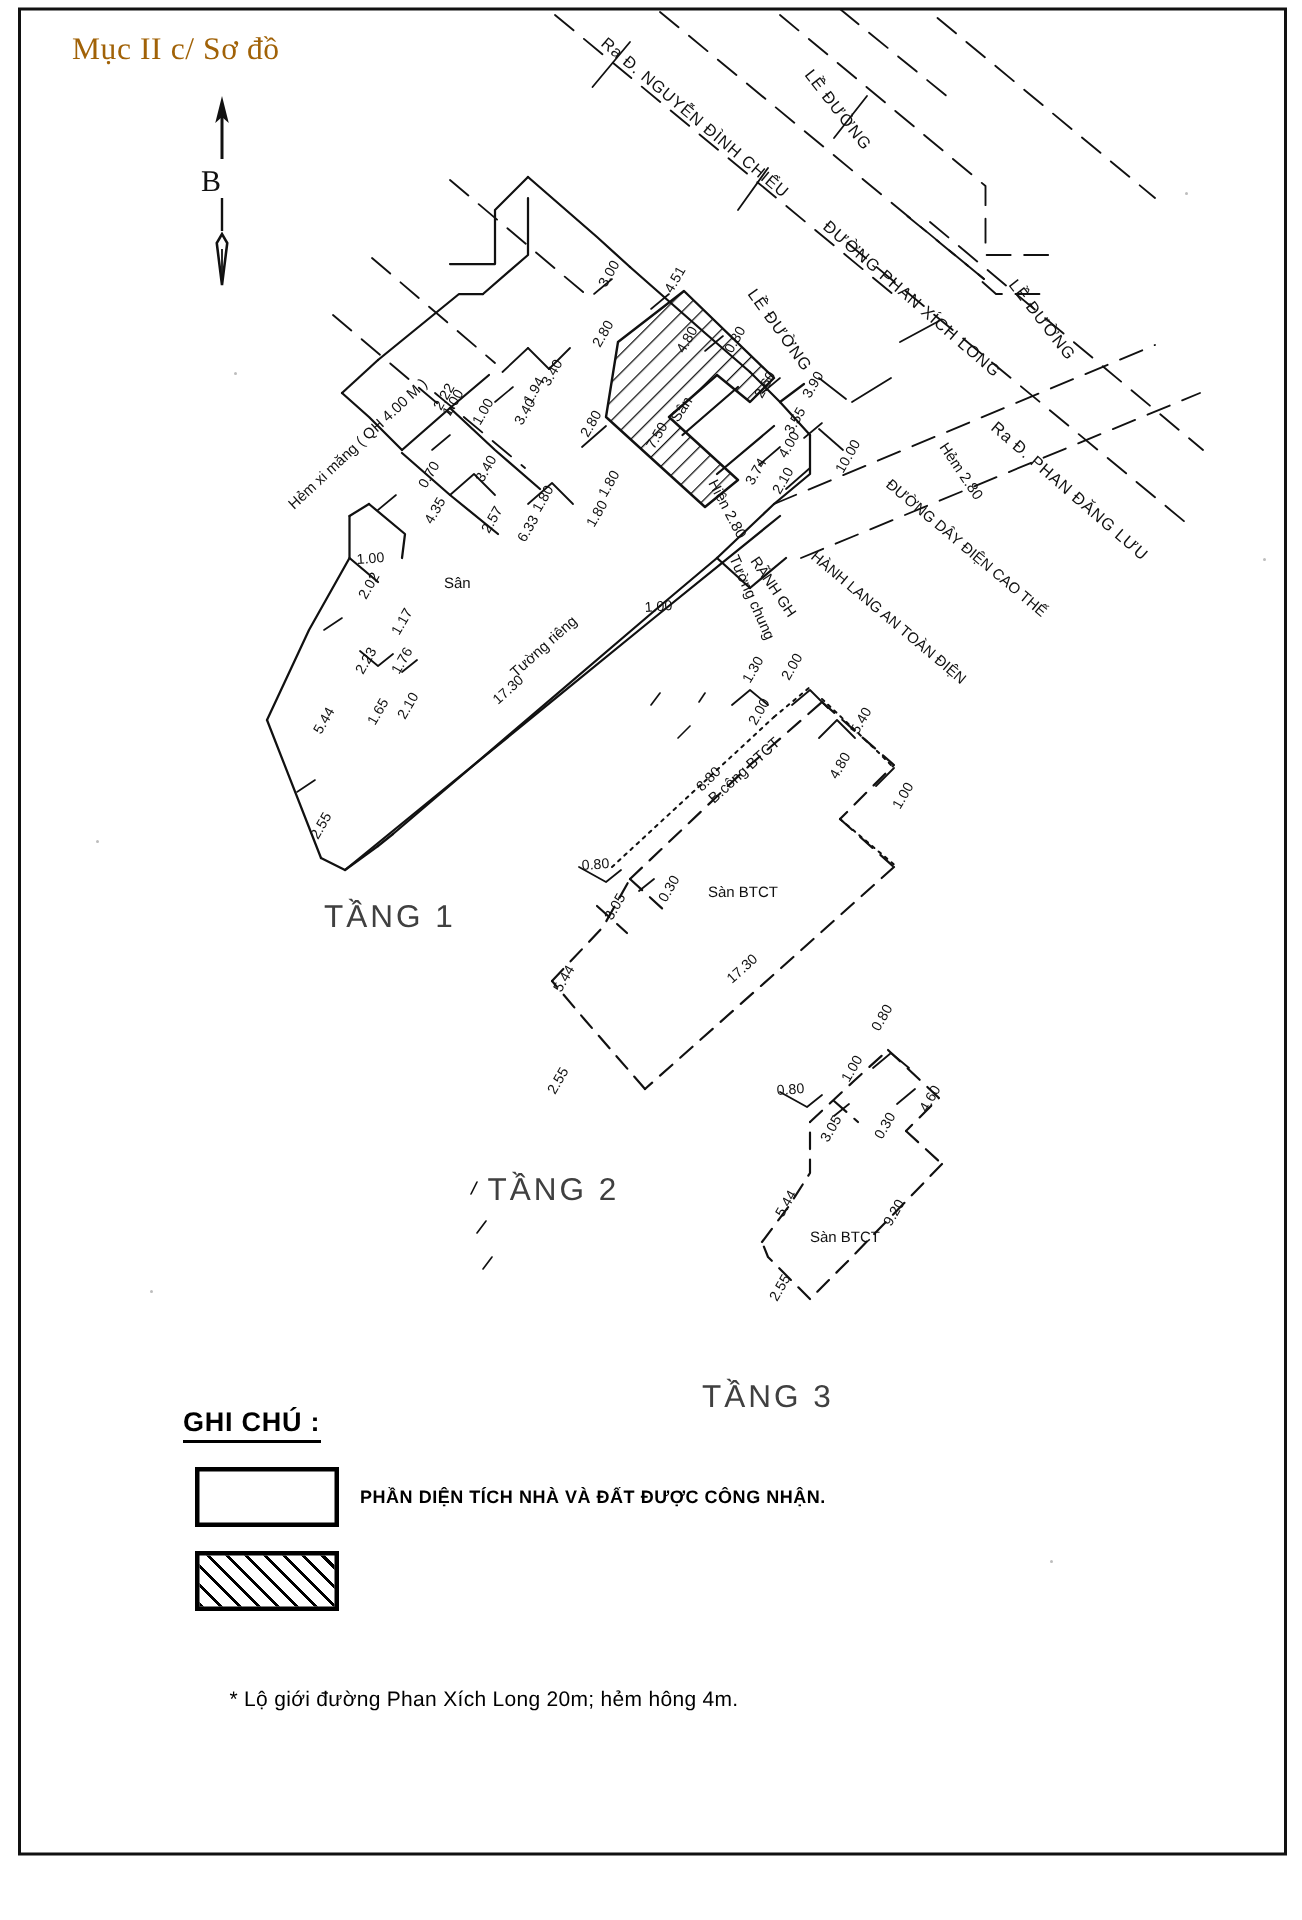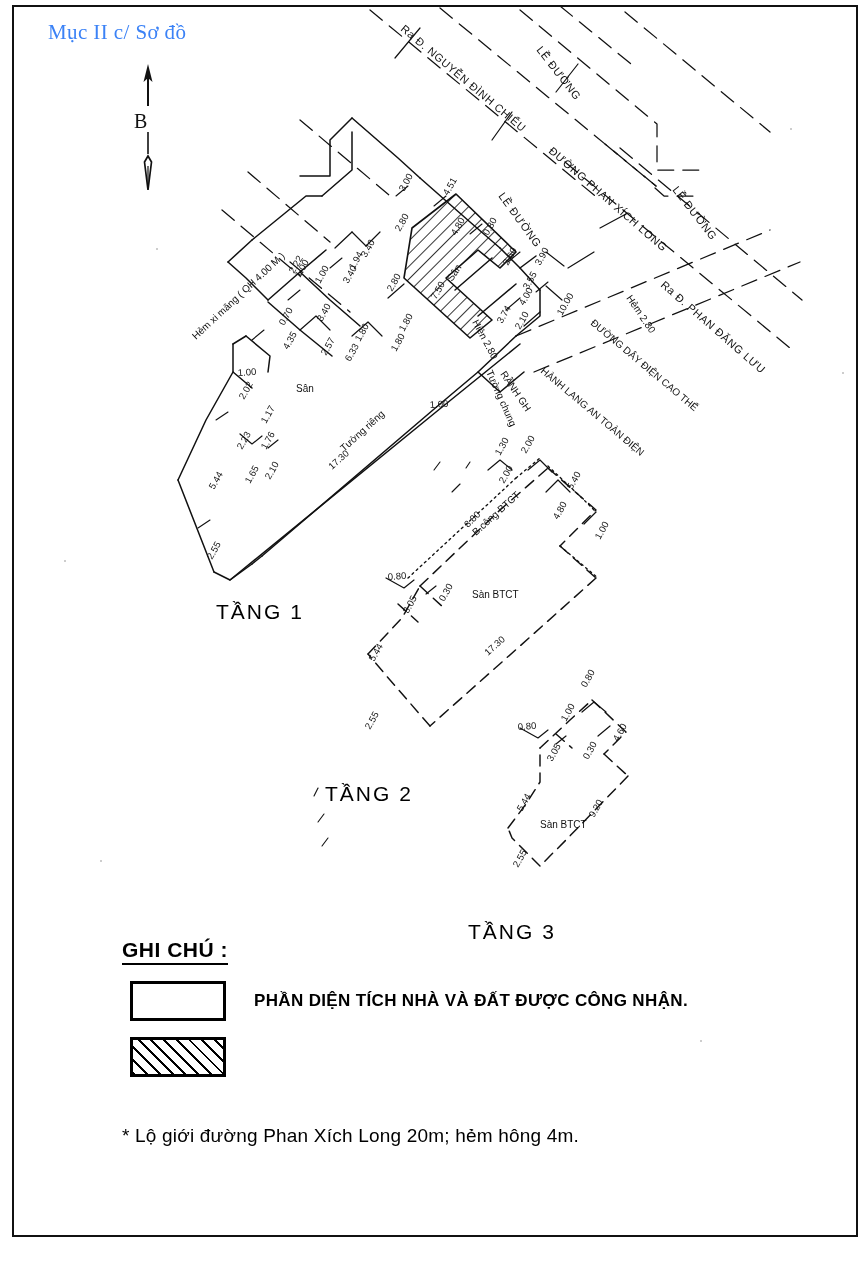--- a/index.html
+++ b/index.html
@@ -12,52 +12,52 @@
     position:absolute;inset:0;width:868px;height:1280px;background:#fff;
   }
   
   #frame{
     position:absolute;left:12px;top:5px;width:846px;height:1232px;
     border:2.5px solid #111;box-sizing:border-box;background:transparent;
   }
   #title{
     position:absolute;left:48px;top:20px;
     font-family:"Liberation Serif", serif;
-    font-size:21px;letter-spacing:.4px;color:#3b82f6;white-space:nowrap;
+    font-size:21px;letter-spacing:.4px;color:#a16207;white-space:nowrap;
   }
   
   #north{position:absolute;left:128px;top:62px;width:40px;height:130px;}
   #north .nlabel{
     position:absolute;left:6px;top:48px;font-size:20px;
     font-family:"Liberation Serif", serif;color:#111;
   }
   
   #draw{position:absolute;left:0;top:0;width:868px;height:1280px;}
   
   #notes{position:absolute;left:122px;top:938px;width:700px;}
   .ghichu{
-    font-size:21px;font-weight:bold;letter-spacing:.5px;
+    font-size:18px;font-weight:bold;letter-spacing:.5px;
     border-bottom:2.5px solid #000;display:inline-block;padding-bottom:1px;
   }
   .legrow{display:flex;align-items:center;margin-top:16px;}
   .swatch{
     width:96px;height:40px;border:3px solid #000;box-sizing:border-box;
     background:#fff;flex:none;margin-left:8px;
   }
   .swatch.hatch{
     background-image:repeating-linear-gradient(45deg,#000 0 2px,#fff 2px 9px);
   }
   .legtext{
-    margin-left:28px;font-size:17px;font-weight:bold;letter-spacing:.35px;
+    margin-left:14px;font-size:12px;font-weight:bold;letter-spacing:.35px;
     white-space:nowrap;
   }
   #foot{position:absolute;left:122px;top:1122px;width:690px;}
-  .fline{font-size:19px;line-height:1.45;letter-spacing:.2px;}
+  .fline{font-size:14px;line-height:1.45;letter-spacing:.2px;margin-left:31px;}
   .floorlabel{
-    position:absolute;font-size:21px;letter-spacing:2px;color:#000000;
+    position:absolute;font-size:21px;letter-spacing:2px;color:#404040;
     font-family:"Liberation Sans", sans-serif;white-space:nowrap;
   }
   
   .dim{font-size:9.5px;font-family:"Liberation Sans", sans-serif;fill:#111;}
   .anno{font-size:10px;font-family:"Liberation Sans", sans-serif;fill:#111;}
   .street{font-size:11px;font-family:"Liberation Sans", sans-serif;fill:#111;letter-spacing:.6px;}
   .speck{position:absolute;background:#bdbdbd;border-radius:50%;}
 </style>
 </head>
 <body>

